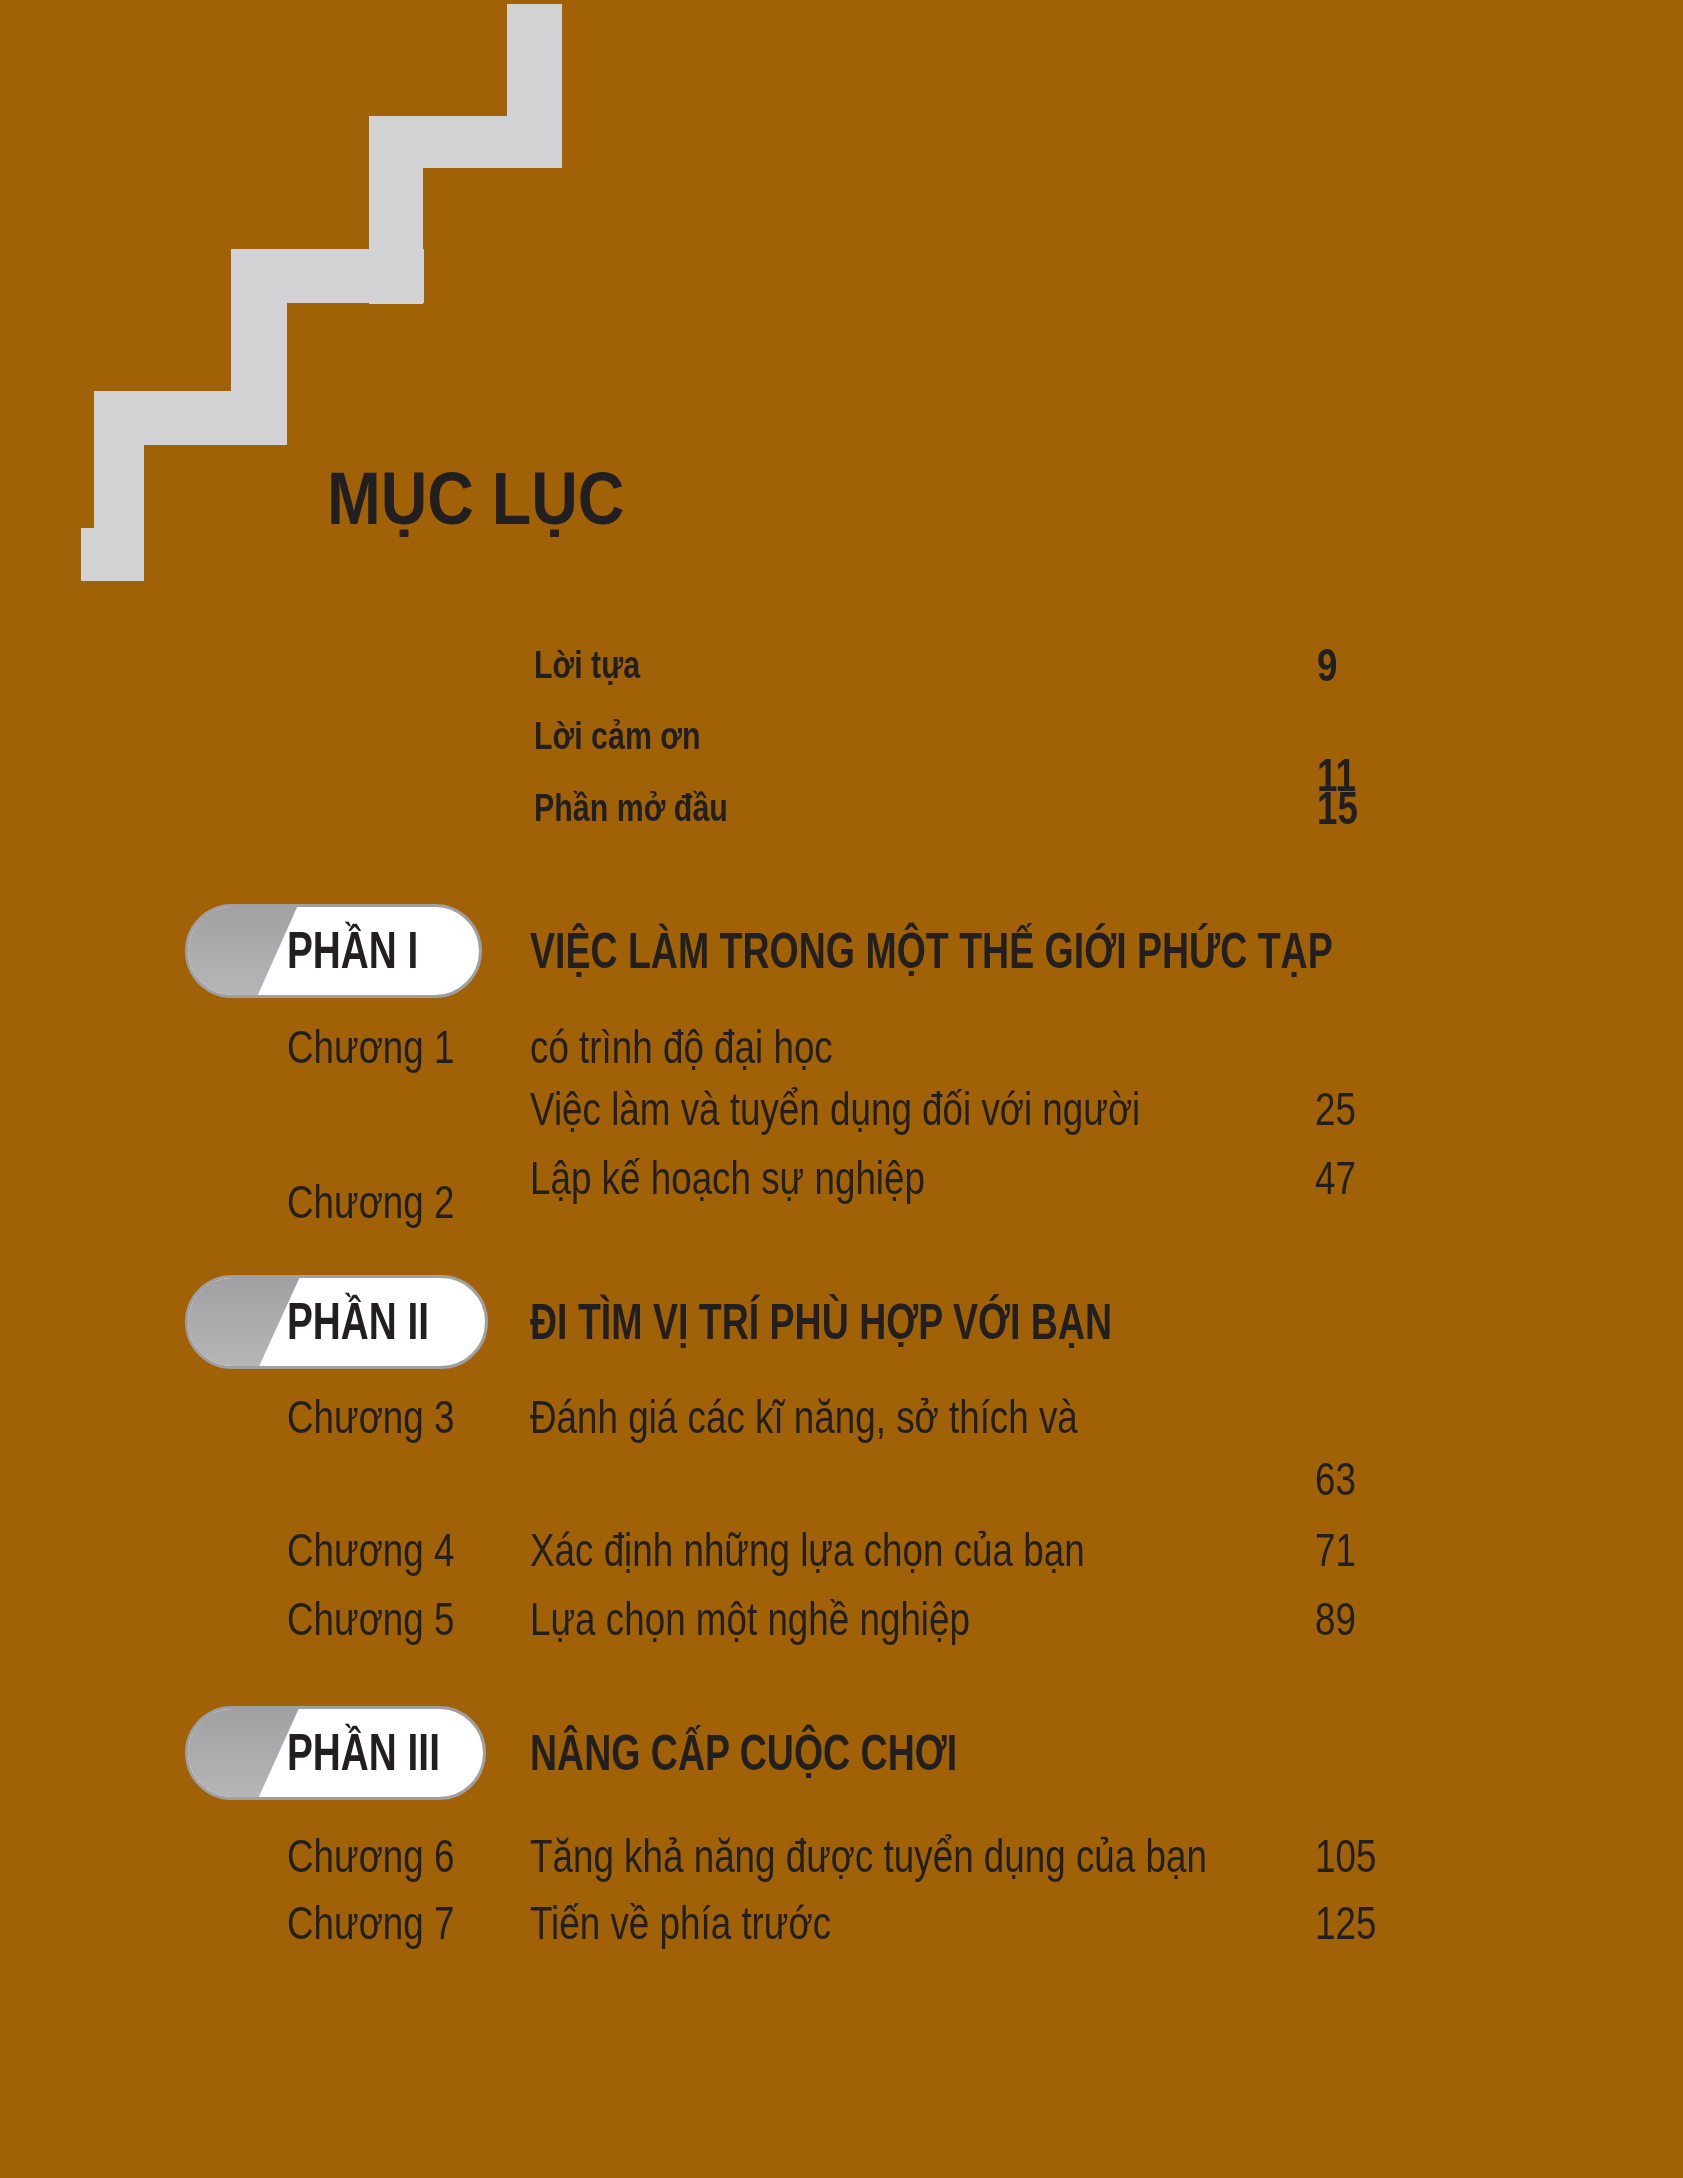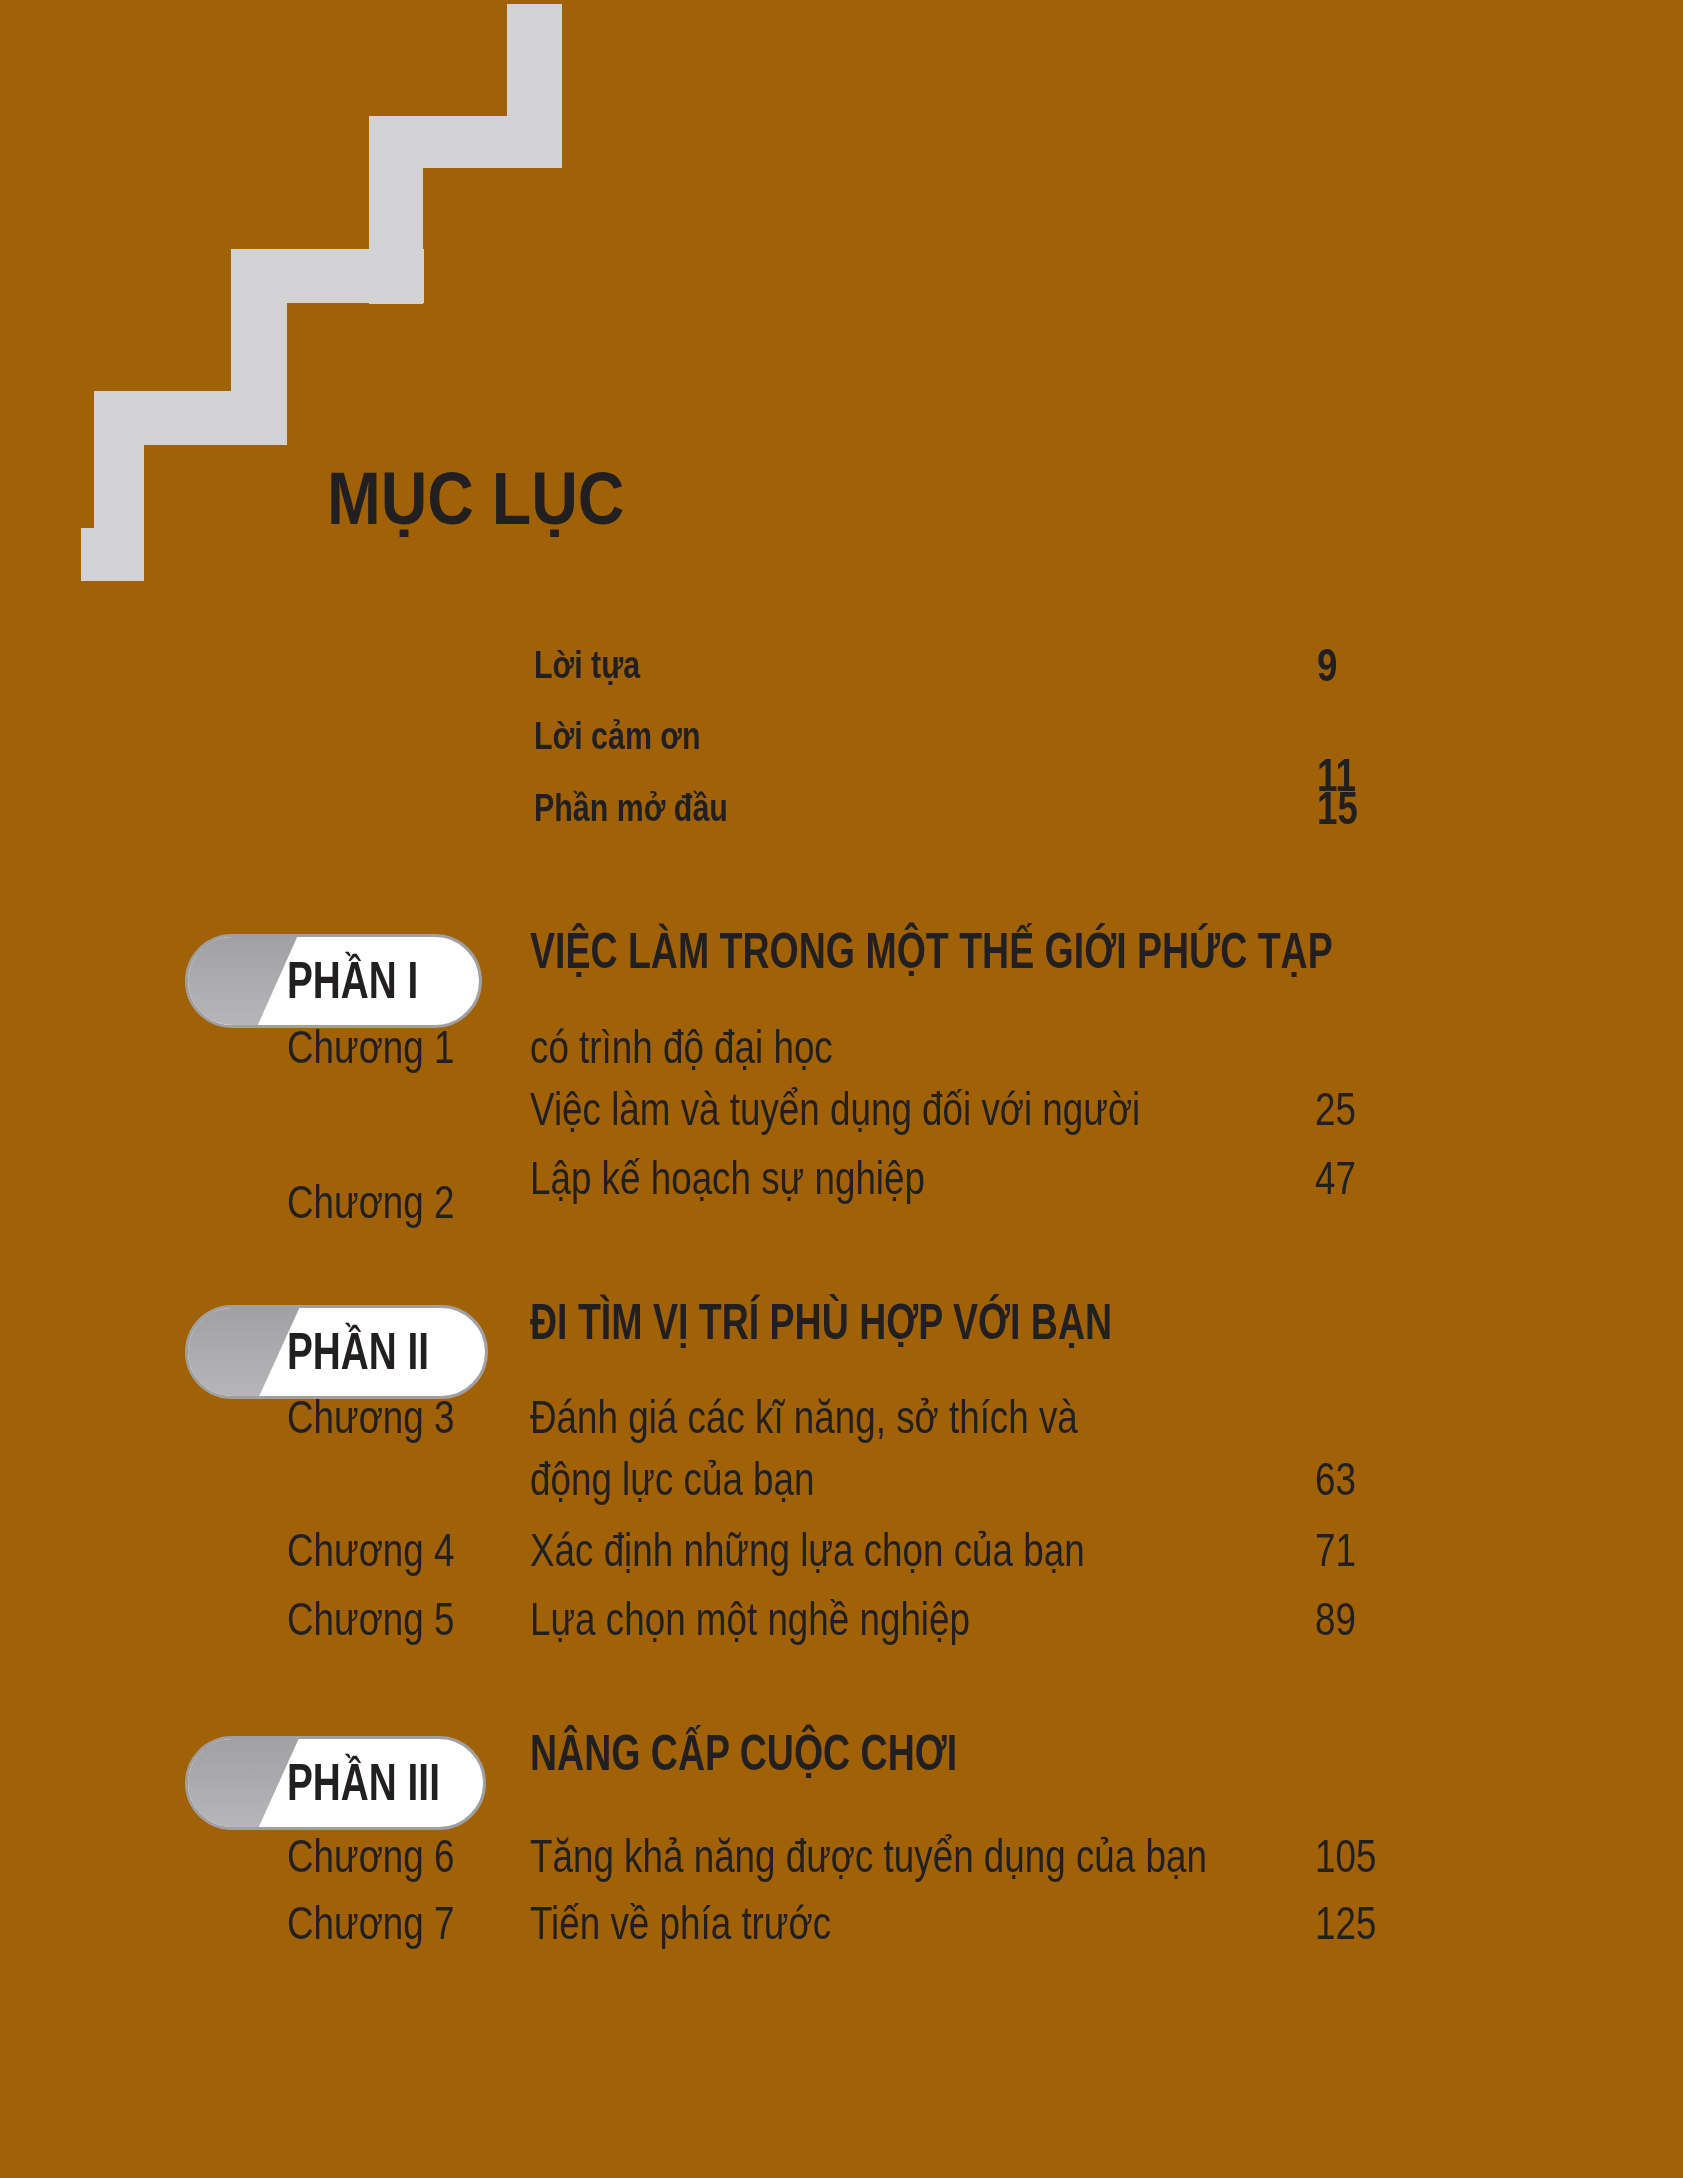--- a/index.html
+++ b/index.html
@@ -34,21 +34,20 @@
     font-size:46px;font-weight:bold;line-height:62px;white-space:nowrap;
   }
   
   .badge{
     position:absolute;left:185px;height:94px;
     box-sizing:border-box;
     background:#ffffff;
     border:3px solid #a0a0a2;
     border-radius:48px;
     overflow:hidden;
-    margin-top:30px;
   }
   .badge-gray{
     position:absolute;left:0;top:0;width:100%;height:100%;
     background:linear-gradient(180deg,#a1a1a3 0%,#b6b6b8 100%);
     clip-path:polygon(0 0,37.5% 0,24% 100%,0 100%);
   }
   .badge-label{
     position:absolute;left:99px;top:0;height:88px;line-height:88px;
     font-size:51px;font-weight:bold;white-space:nowrap;
   }
@@ -106,21 +105,20 @@
     </div>
     <div class="ch-num" style="top: 1147px;"><span class="cx sx80">47</span></div>
     <div class="badge" style="top: 1275px; width: 303px;">
       <div class="badge-gray"></div>
       <div class="badge-label"><span class="cx sx76">PHẦN II</span></div>
     </div>
     <div class="section-heading" style="top: 1275px;"><span class="cx sx75">ĐI TÌM VỊ TRÍ PHÙ HỢP VỚI BẠN</span></div>
     <div class="ch-label" style="top: 1386px;"><span class="cx sx80">Chương 3</span></div>
     <div class="ch-title" style="top: 1386px;">
       <div><span class="cx sx80">Đánh giá các kĩ năng, sở thích và</span></div>
-      <div><span class="cx sx80">động lực của bạn</span></div>
     </div>
     <div class="ch-num" style="top: 1448px;"><span class="cx sx80">63</span></div>
     <div class="ch-label" style="top: 1519px;"><span class="cx sx80">Chương 4</span></div>
     <div class="ch-title" style="top: 1519px;">
       <div><span class="cx sx80">Xác định những lựa chọn của bạn</span></div>
     </div>
     <div class="ch-num" style="top: 1519px;"><span class="cx sx80">71</span></div>
     <div class="ch-label" style="top: 1588px;"><span class="cx sx80">Chương 5</span></div>
     <div class="ch-title" style="top: 1588px;">
       <div><span class="cx sx80">Lựa chọn một nghề nghiệp</span></div>

